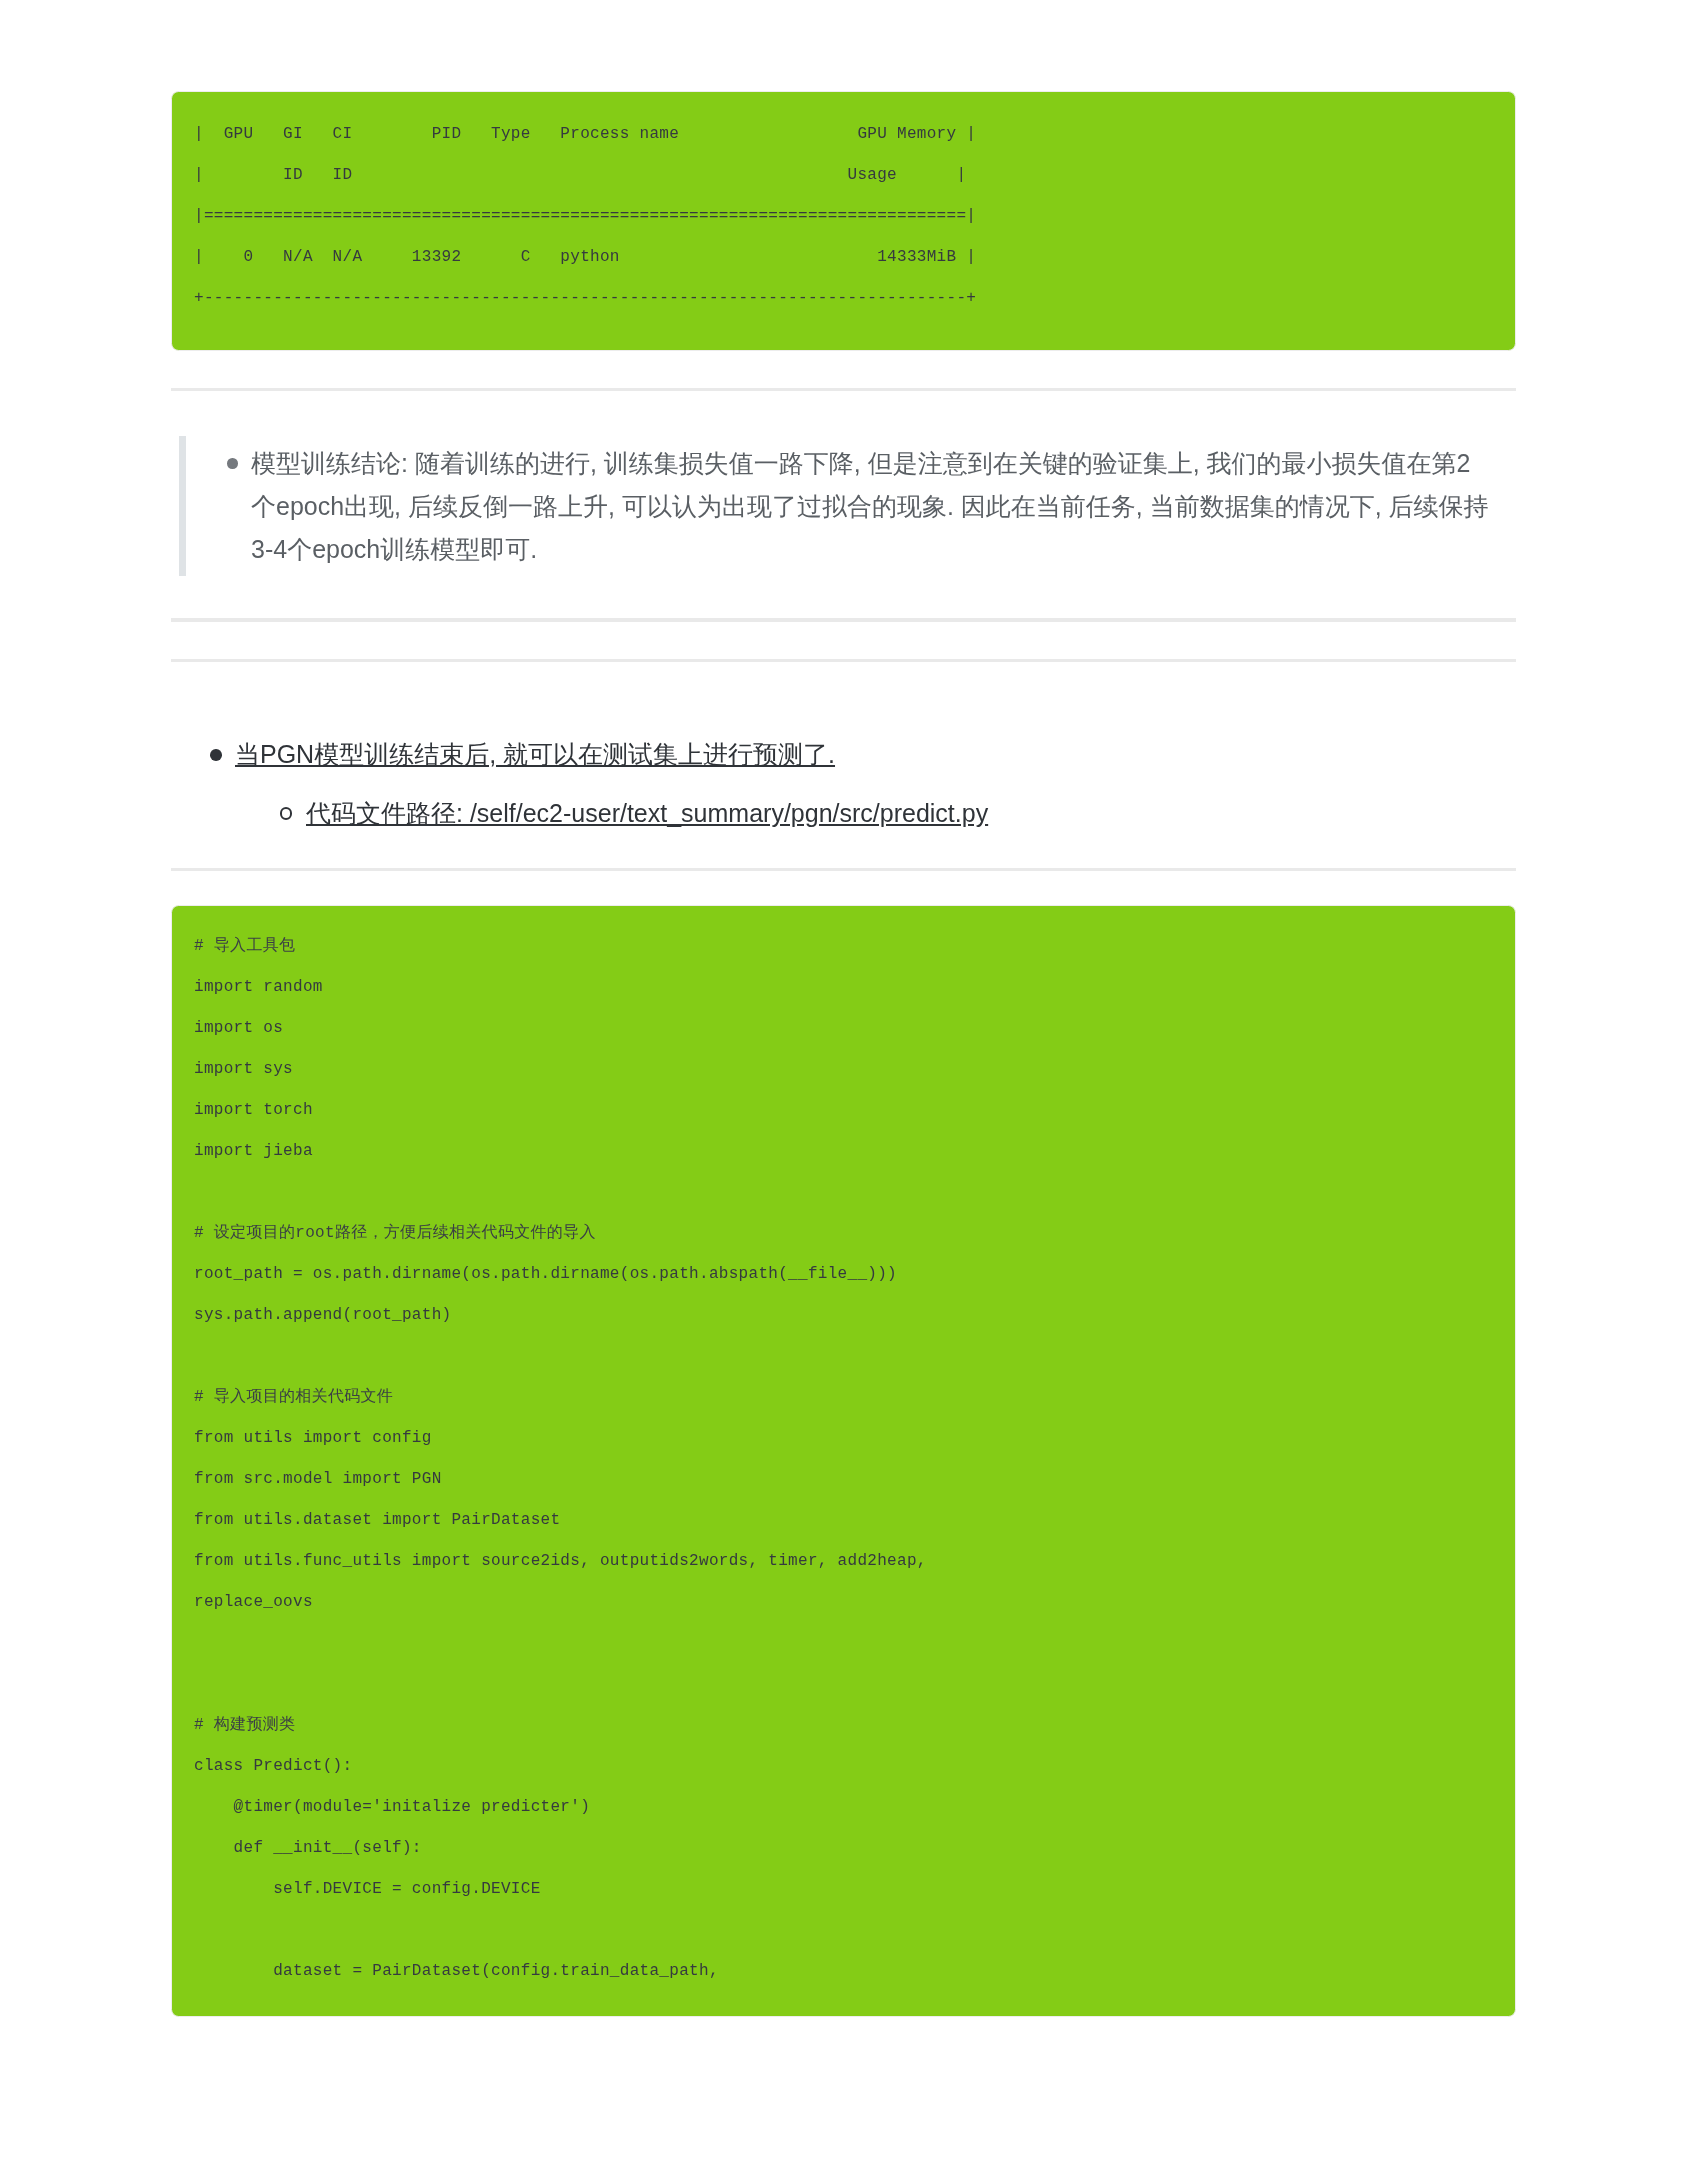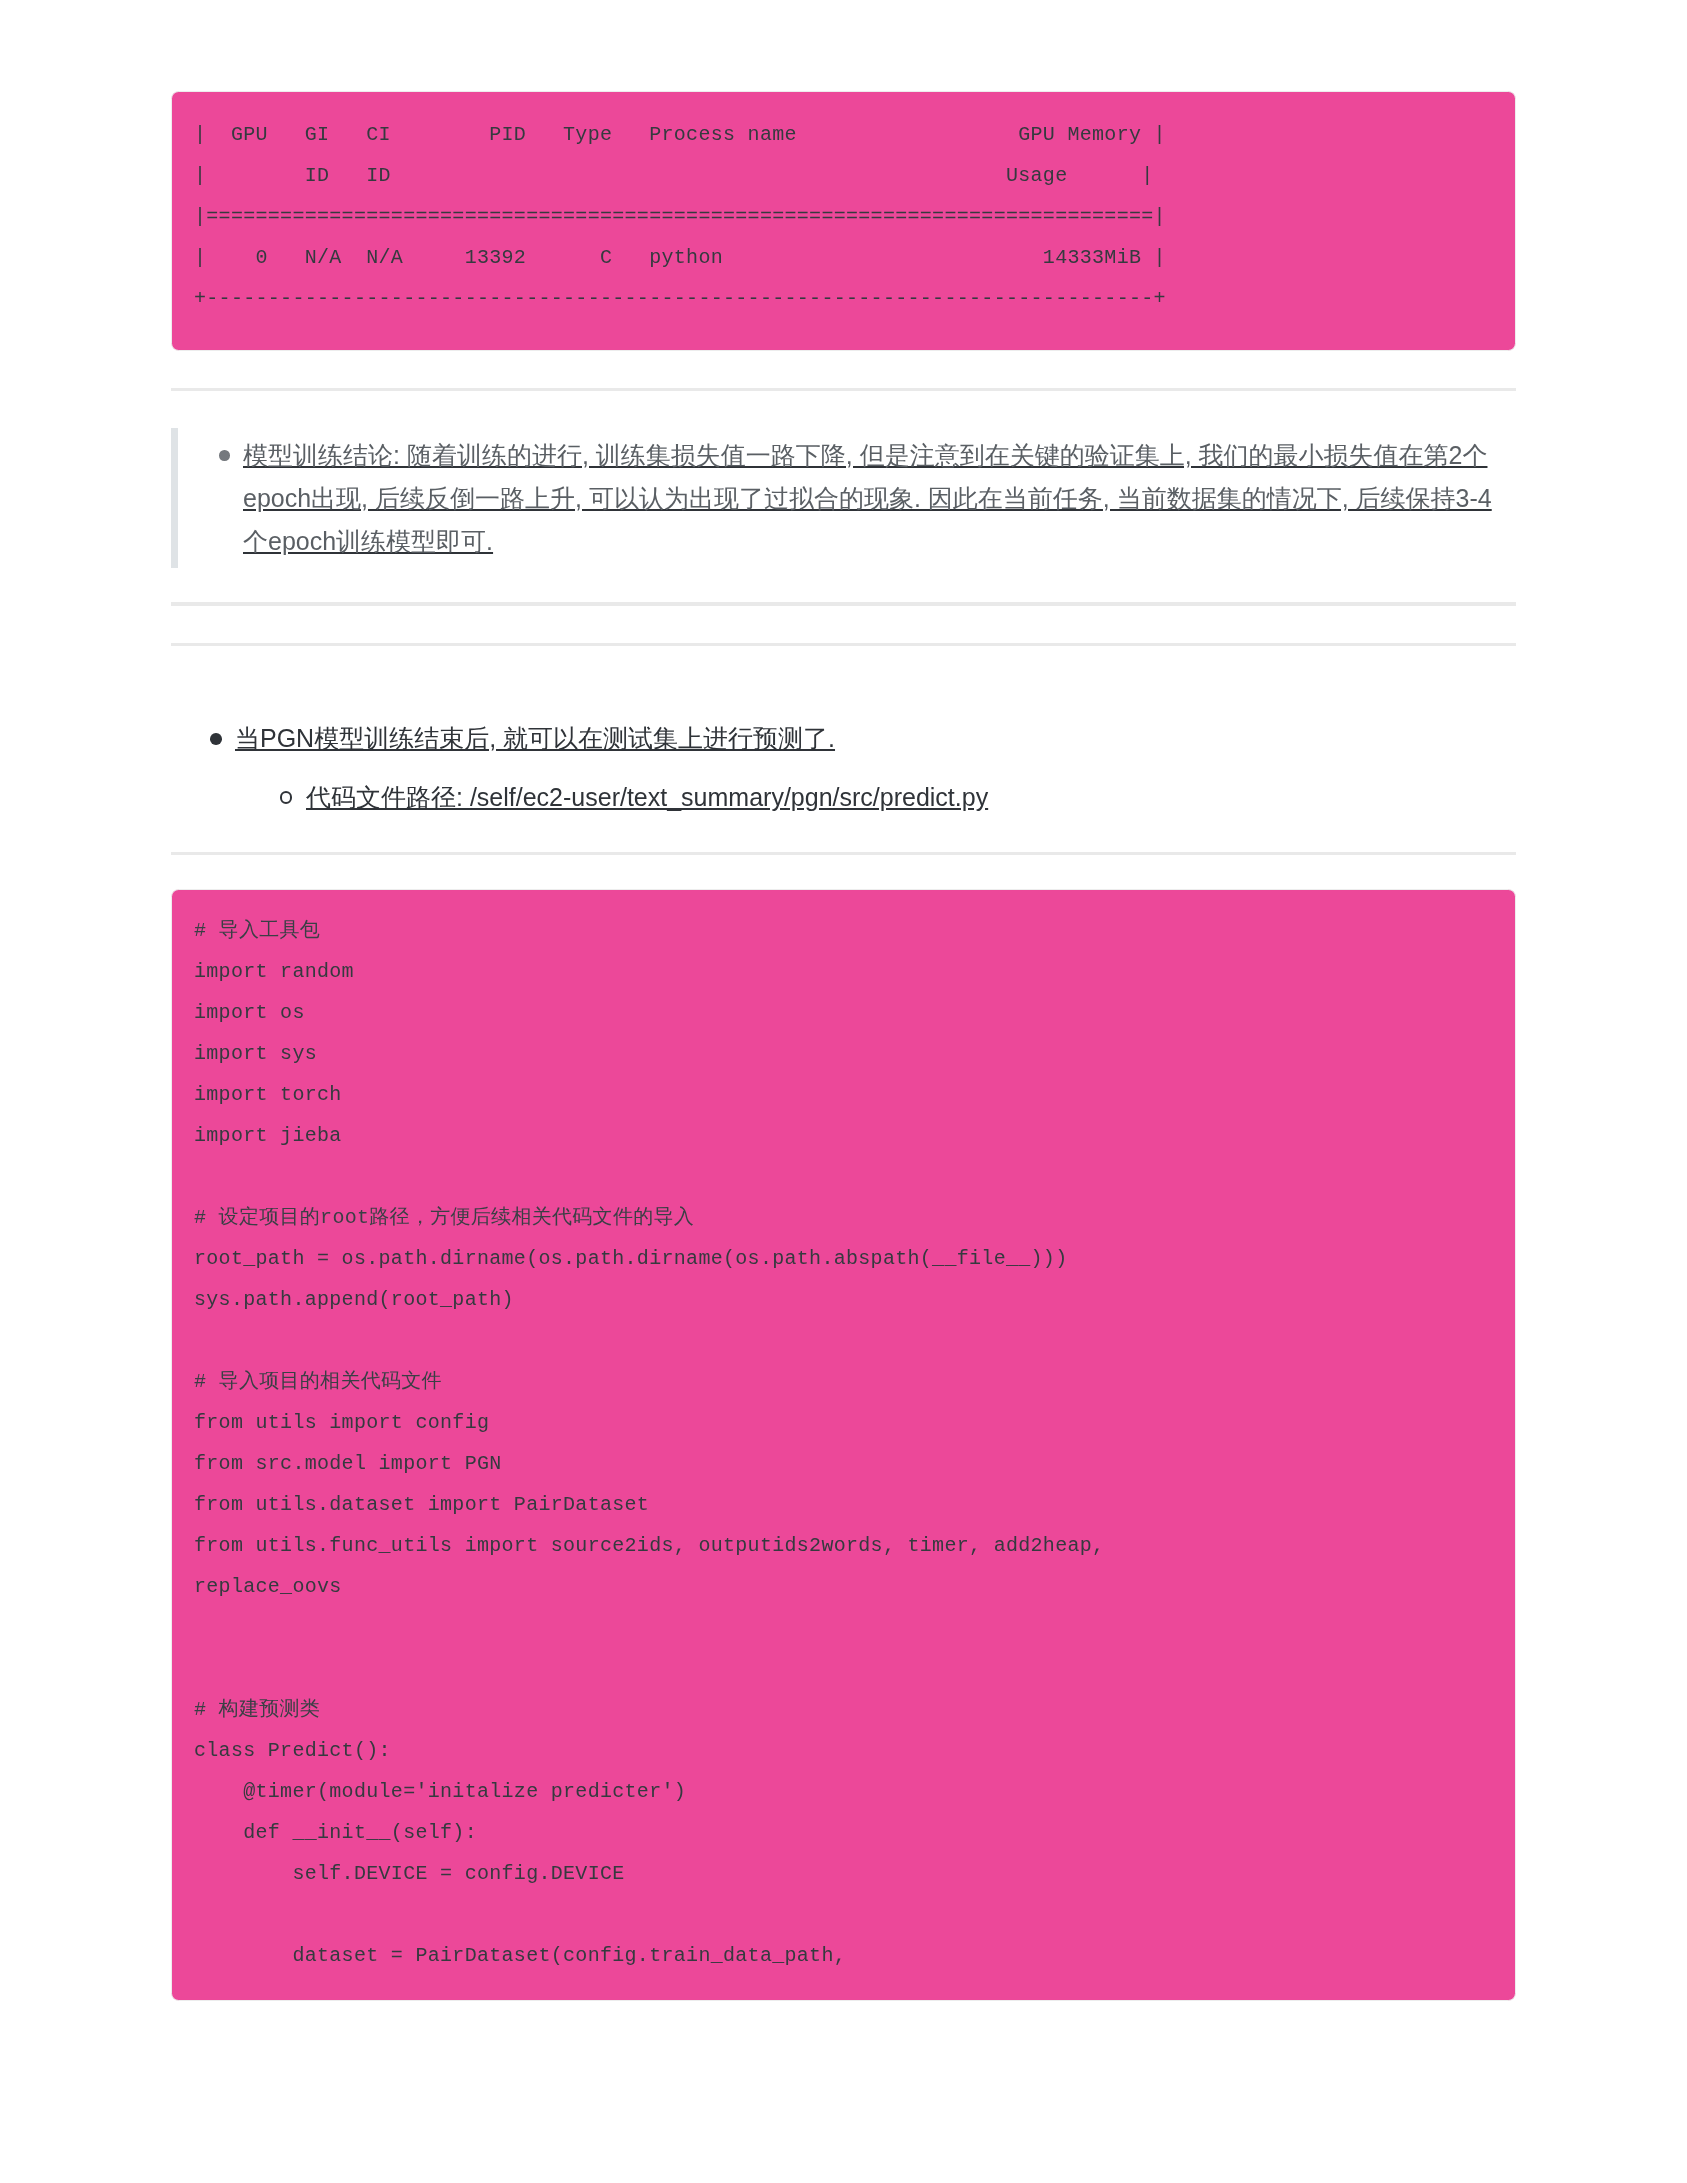--- a/index.html
+++ b/index.html
@@ -18,28 +18,28 @@
   .page {
     width: 1687px;
     min-height: 2183px;
     box-sizing: border-box;
     padding: 0 171px;
     position: relative;
   }
 
   
   .codeblock {
-    background: #ec4899;
+    background: #84cc16;
     border: 1.1px solid #ededed;
     border-radius: 7.7px;
     box-sizing: border-box;
     padding: 20px 22px 24px 22px;
     margin: 0;
     font-family: "Liberation Mono", "DejaVu Sans Mono", monospace;
-    font-size: 20px;
+    font-size: 16px;
     line-height: 41px;
     color: #353a3f;
     white-space: pre;
     overflow: hidden;
     letter-spacing: 0.3px;
   }
   .codeblock.terminal {
     padding: 22px 22px 31px 22px;
     margin-top: 91px;
   }
@@ -56,24 +56,23 @@
   }
   .sp-a { height: 37px; }
   .sp-b { height: 37px; }
   .sp-c { height: 34px; }
   .sp-d { height: 44px; }
   .sp-e { height: 33px; }
 
   
   .quote {
     border-left: 7.7px solid #dfe3e6;
-    margin: 0;
+    margin: 8px;
     padding: 5.5px 0 5.5px 0;
     box-sizing: border-box;
-    text-decoration: underline;
   }
   .quote ul {
     margin: 0;
     padding: 0 0 0 65px;
     list-style: none;
   }
   .quote li {
     position: relative;
     font-size: 25px;
     line-height: 43px;

